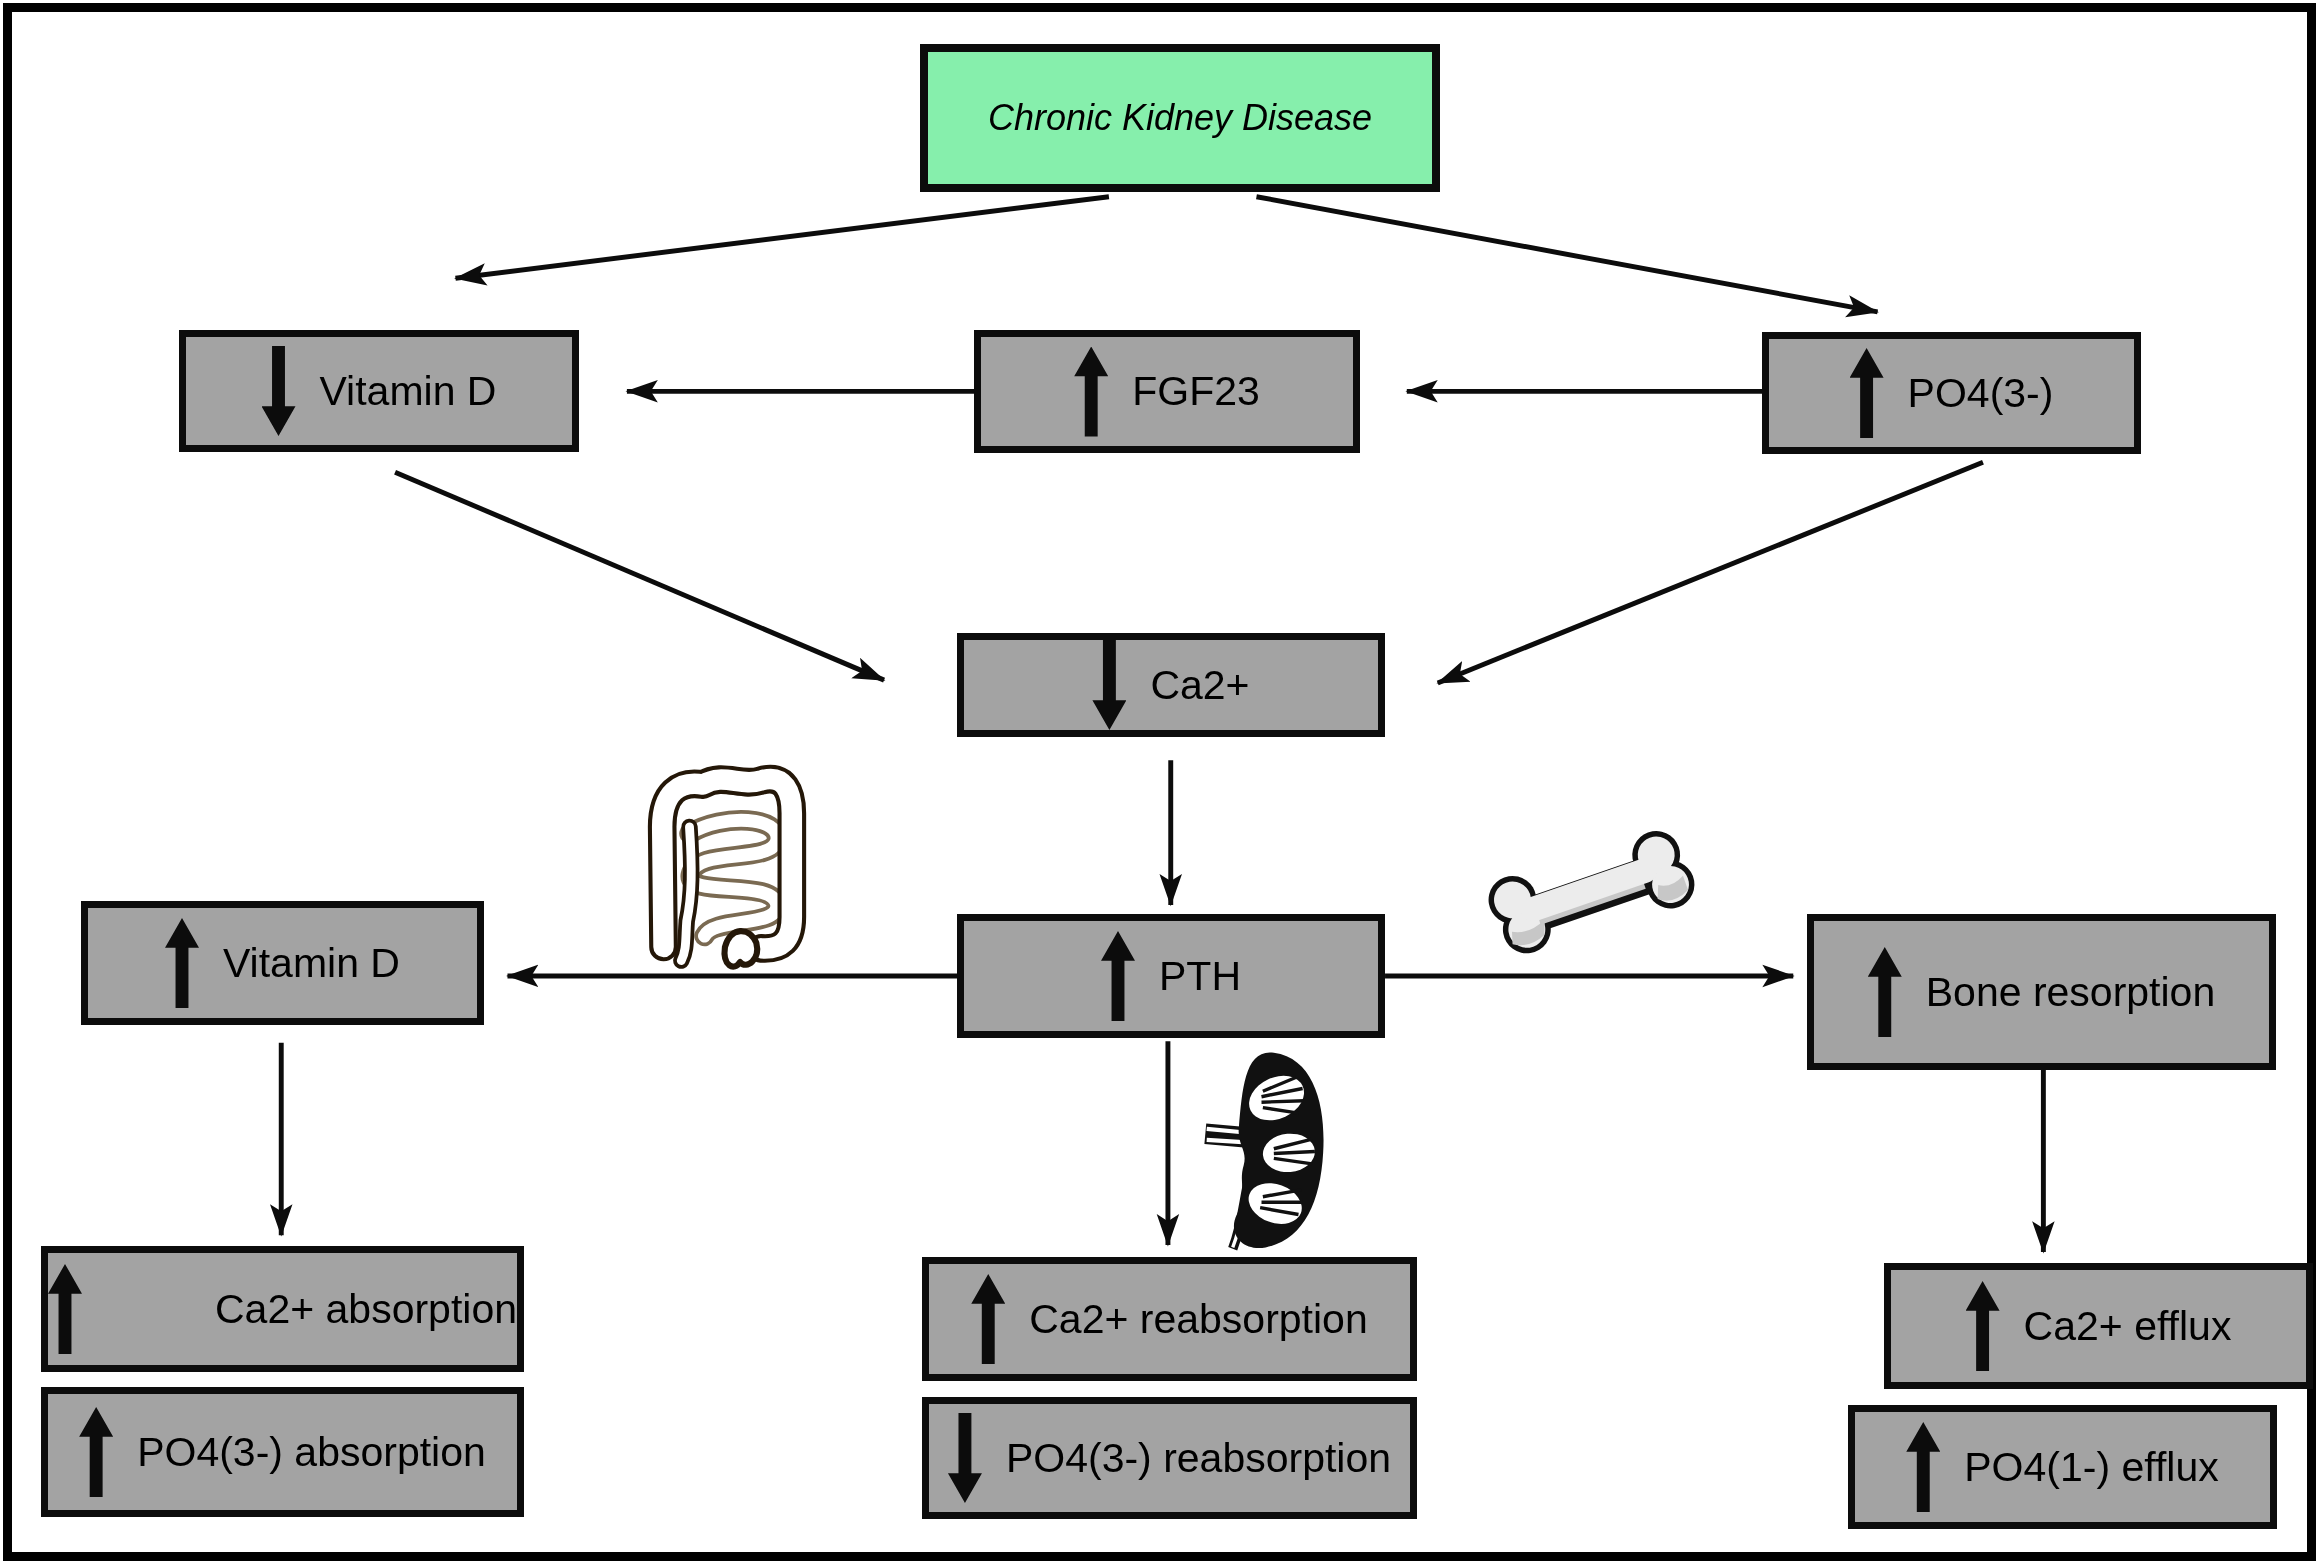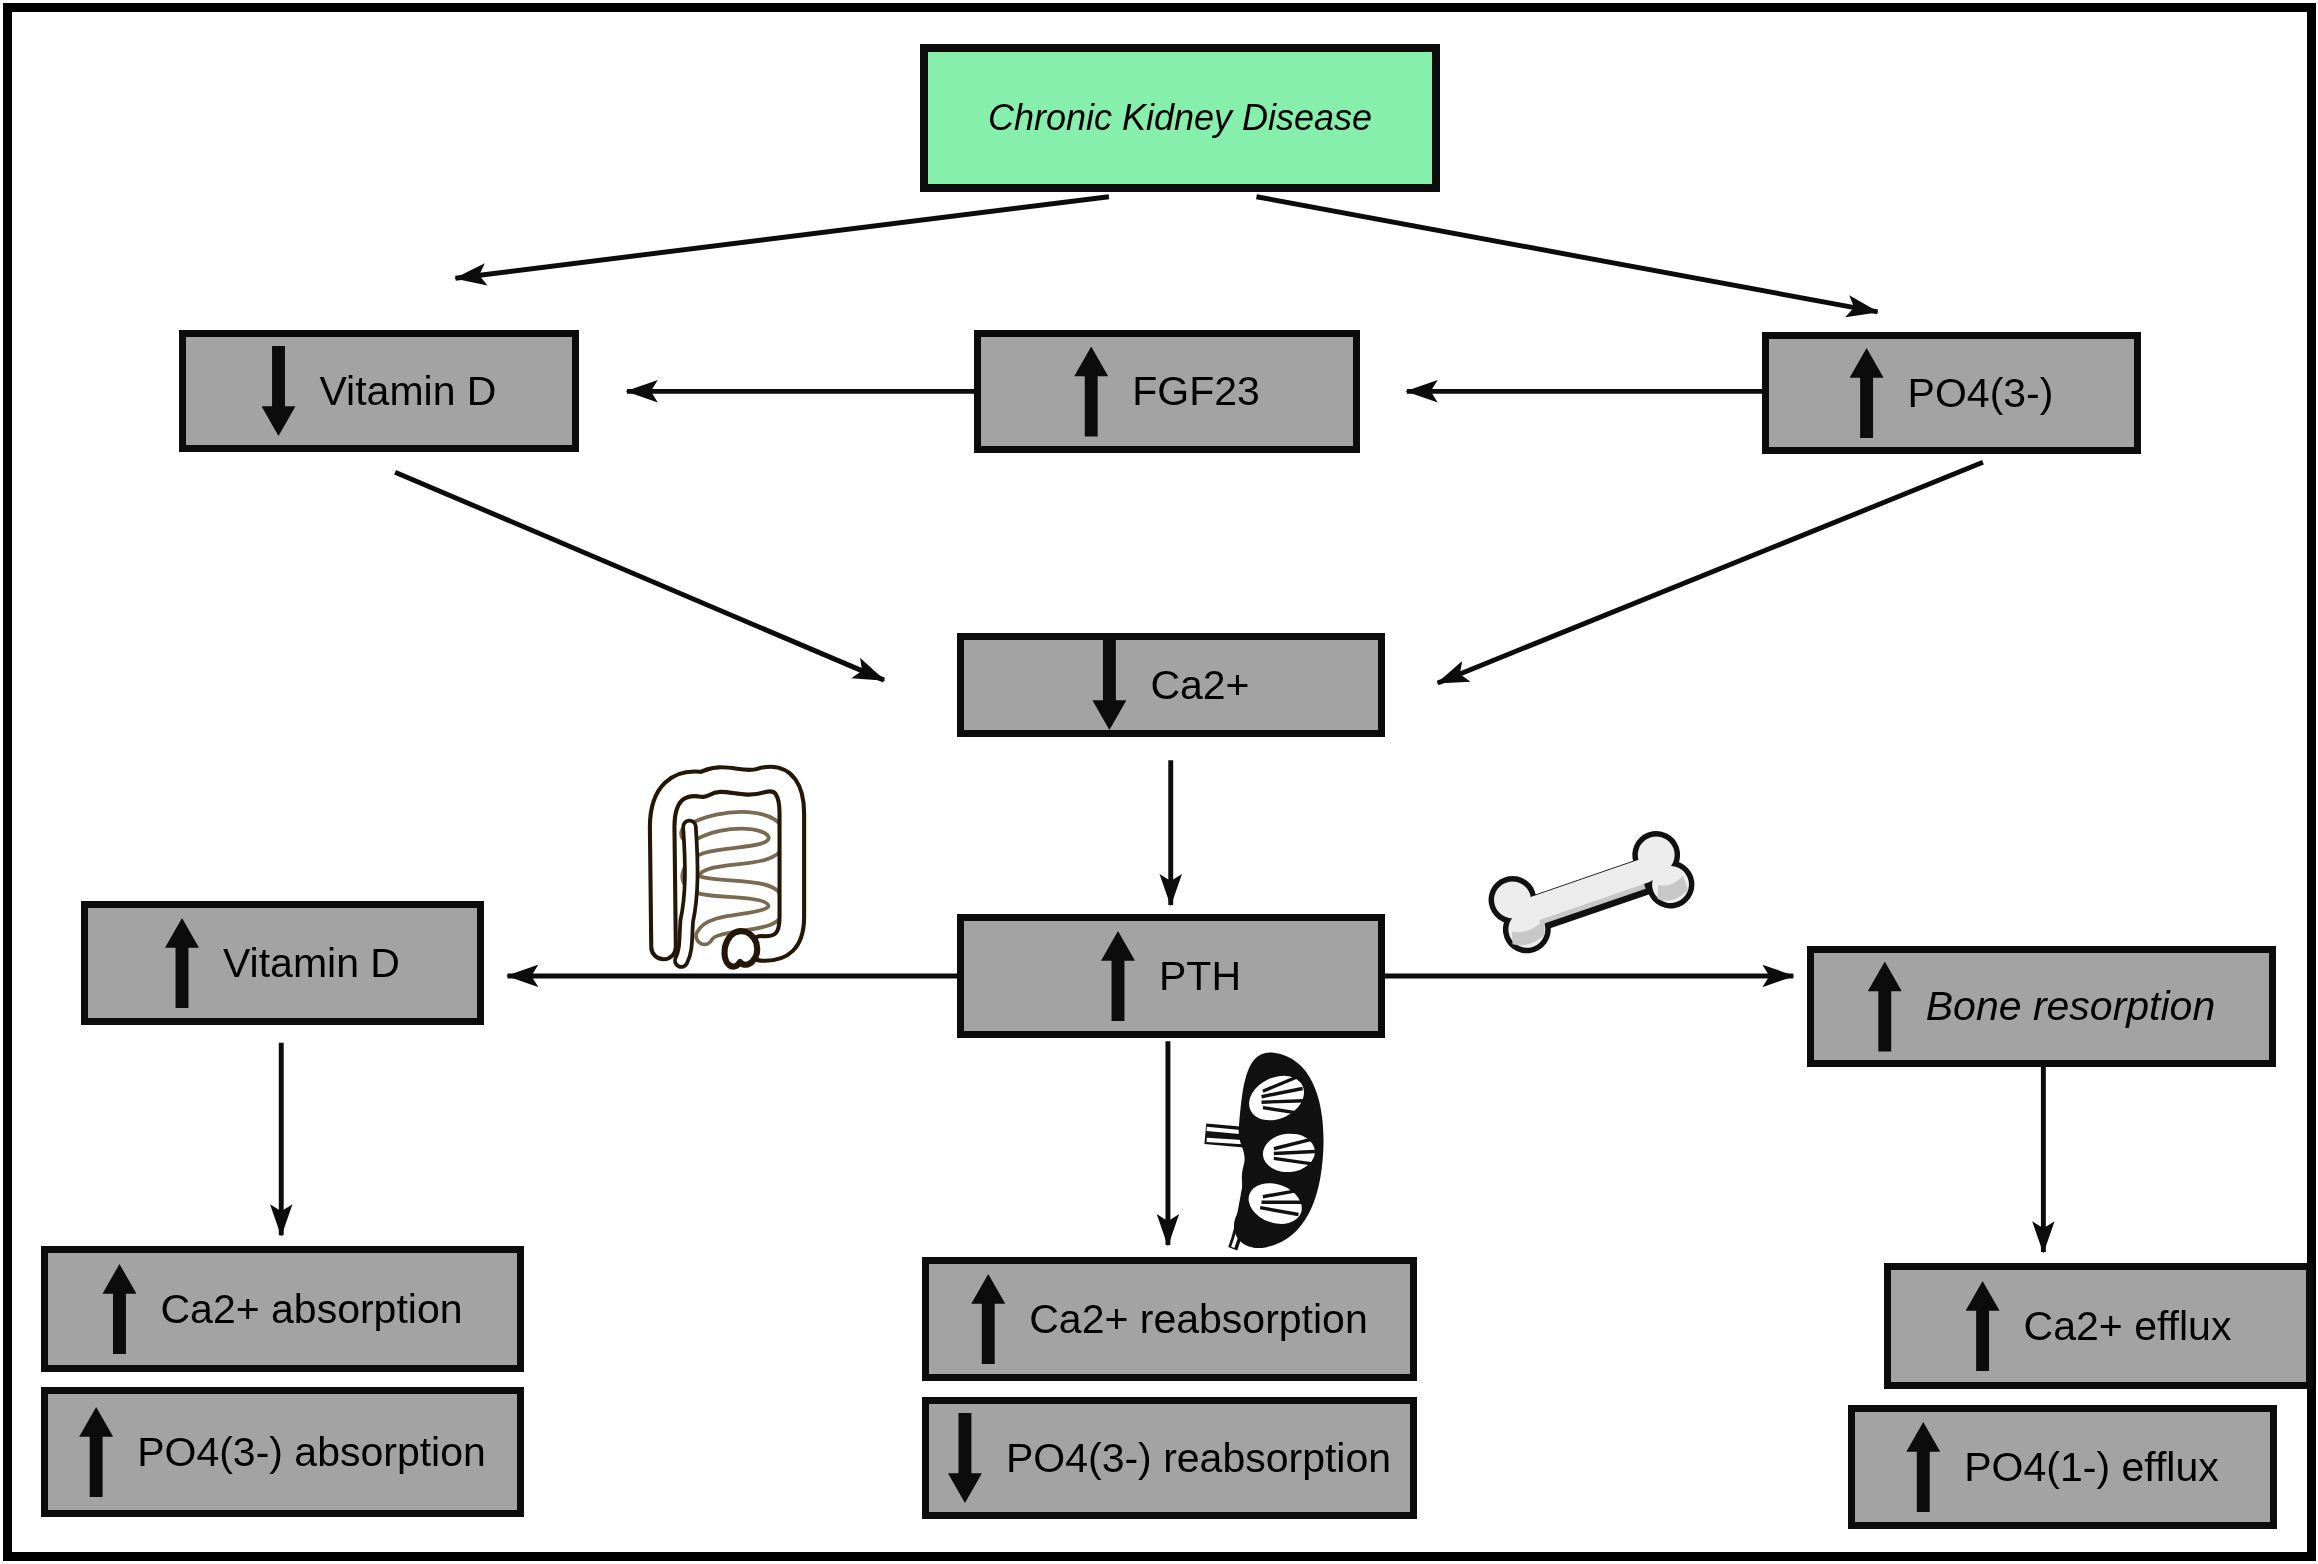--- a/index.html
+++ b/index.html
@@ -43,22 +43,22 @@
   .icon svg{display:block;width:100%;height:100%;}
 
   
   #node-ckd              {left:920px;top:44px;  width:520px;height:148px;}
   #node-vitd-down        {left:179px; top:330px; width:400px;height:122px;}
   #node-fgf23            {left:974px;top:330px; width:386px;height:123px;}
   #node-po4-up           {left:1762px;top:332px; width:379px;height:122px;}
   #node-ca-down          {left:957px;top:633px; width:428px;height:104px;}
   #node-pth-up           {left:957px;top:914px;width:428px;height:124px;}
   #node-vitd-up          {left:81px; top:901px;width:403px;height:124px;}
-  #node-bone-resorption  {left:1807px;top:946px;width:469px;height:121px;font-style:italic;}
-  #node-ca-absorption    {left:41px;  top:1246px;width:483px;height:126px;}
+  #node-bone-resorption  {left:1807px;top:914px;width:469px;height:156px;}
+  #node-ca-absorption    {left:41px;  top:1246px;width:483px;height:126px;justify-content:space-between;}
   #node-po4-absorption   {left:41px;  top:1387px;width:483px;height:130px;}
   #node-ca-reabsorption  {left:922px;top:1257px;width:495px;height:124px;}
   #node-po4-reabsorption {left:922px;top:1397px;width:495px;height:122px;}
   #node-ca-efflux        {left:1848px;top:1263px;width:429px;height:126px;margin-left:36px;}
   #node-po4-efflux       {left:1848px;top:1405px;width:429px;height:124px;}
 
   #icon-intestine{left:618px; top:745px;width:218px;height:232px;}
   #icon-bone     {left:1465px;top:826px;width:246px;height:137px;}
   #icon-kidney   {left:1193px;top:1048px;width:137px;height:207px;}
 </style>

